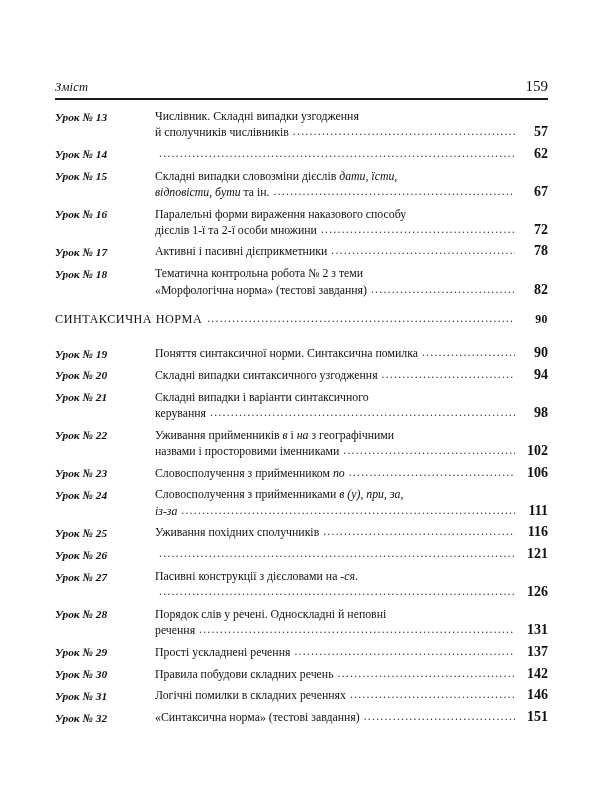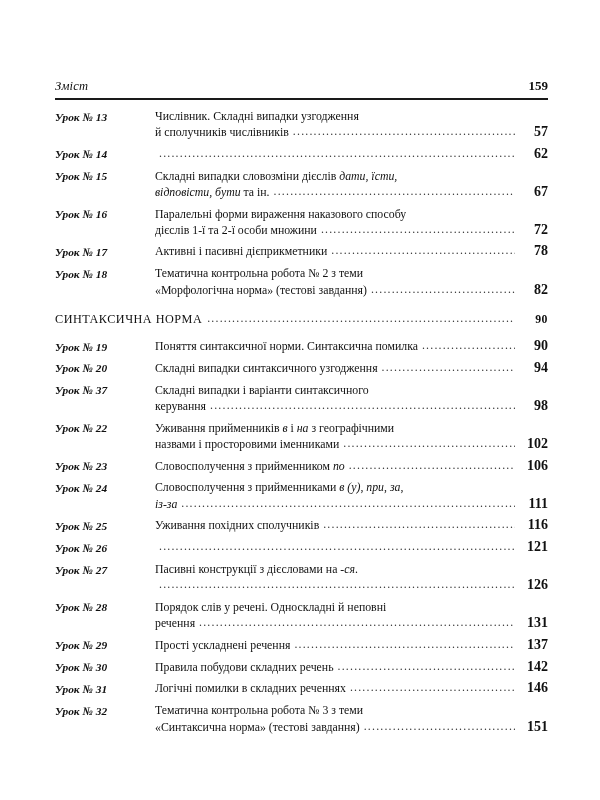--- a/index.html
+++ b/index.html
@@ -33,22 +33,22 @@
     align-items: flex-end;
     justify-content: space-between;
     gap: 30px;
   }
   .runhead-title {
     font-style: italic;
     font-size: 12.5px;
     letter-spacing: 0.2px;
   }
   .runhead-page {
-    font-weight: bold;
-    font-size: 13px;
+    font-weight: normal;
+    font-size: 15px;
   }
   .runhead-rule {
     position: absolute;
     left: 55px;
     top: 98px;
     width: 493px;
     height: 1.6px;
     background: #1a1a1a;
   }
 
@@ -114,21 +114,21 @@
     font-size: 14px;
     font-weight: bold;
   }
   .tline.nolead .leader { visibility: hidden; }
 
   
   .section {
     display: flex;
     align-items: baseline;
     margin-top: 14px;
-    margin-bottom: 11px;
+    margin-bottom: 18px;
     font-size: 12.2px;
     letter-spacing: 0.5px;
     white-space: nowrap;
   }
   .section .txt { flex: 0 0 auto; }
   .section .leader {
     flex: 1 1 auto;
     overflow: hidden;
     white-space: nowrap;
     margin: 0 3px 0 5px;
@@ -256,21 +256,21 @@
         <div class="label">Урок № 20</div>
         <div class="body">
           <div class="tline">
             <span class="txt">Складні випадки синтаксичного узгодження</span>
             <span class="leader">.......................................................................................................</span>
             <span class="pg">94</span>
           </div>
         </div>
       </div>
       <div class="entry">
-        <div class="label">Урок № 37</div>
+        <div class="label">Урок № 21</div>
         <div class="body">
           <div class="tline nolead">
             <span class="txt">Складні випадки і варіанти синтаксичного</span>
             <span class="leader">.......................................................................................................</span>
             <span class="pg"></span>
           </div>
           <div class="tline">
             <span class="txt">керування</span>
             <span class="leader">.......................................................................................................</span>
             <span class="pg">98</span>
@@ -391,25 +391,20 @@
           <div class="tline">
             <span class="txt">Логічні помилки в складних реченнях</span>
             <span class="leader">.......................................................................................................</span>
             <span class="pg">146</span>
           </div>
         </div>
       </div>
       <div class="entry">
         <div class="label">Урок № 32</div>
         <div class="body">
-          <div class="tline nolead">
-            <span class="txt">Тематична контрольна робота № 3  з теми</span>
-            <span class="leader">.......................................................................................................</span>
-            <span class="pg"></span>
-          </div>
           <div class="tline">
             <span class="txt">«Синтаксична норма» (тестові завдання)</span>
             <span class="leader">.......................................................................................................</span>
             <span class="pg">151</span>
           </div>
         </div>
       </div>
     </div>
 
 </div>

